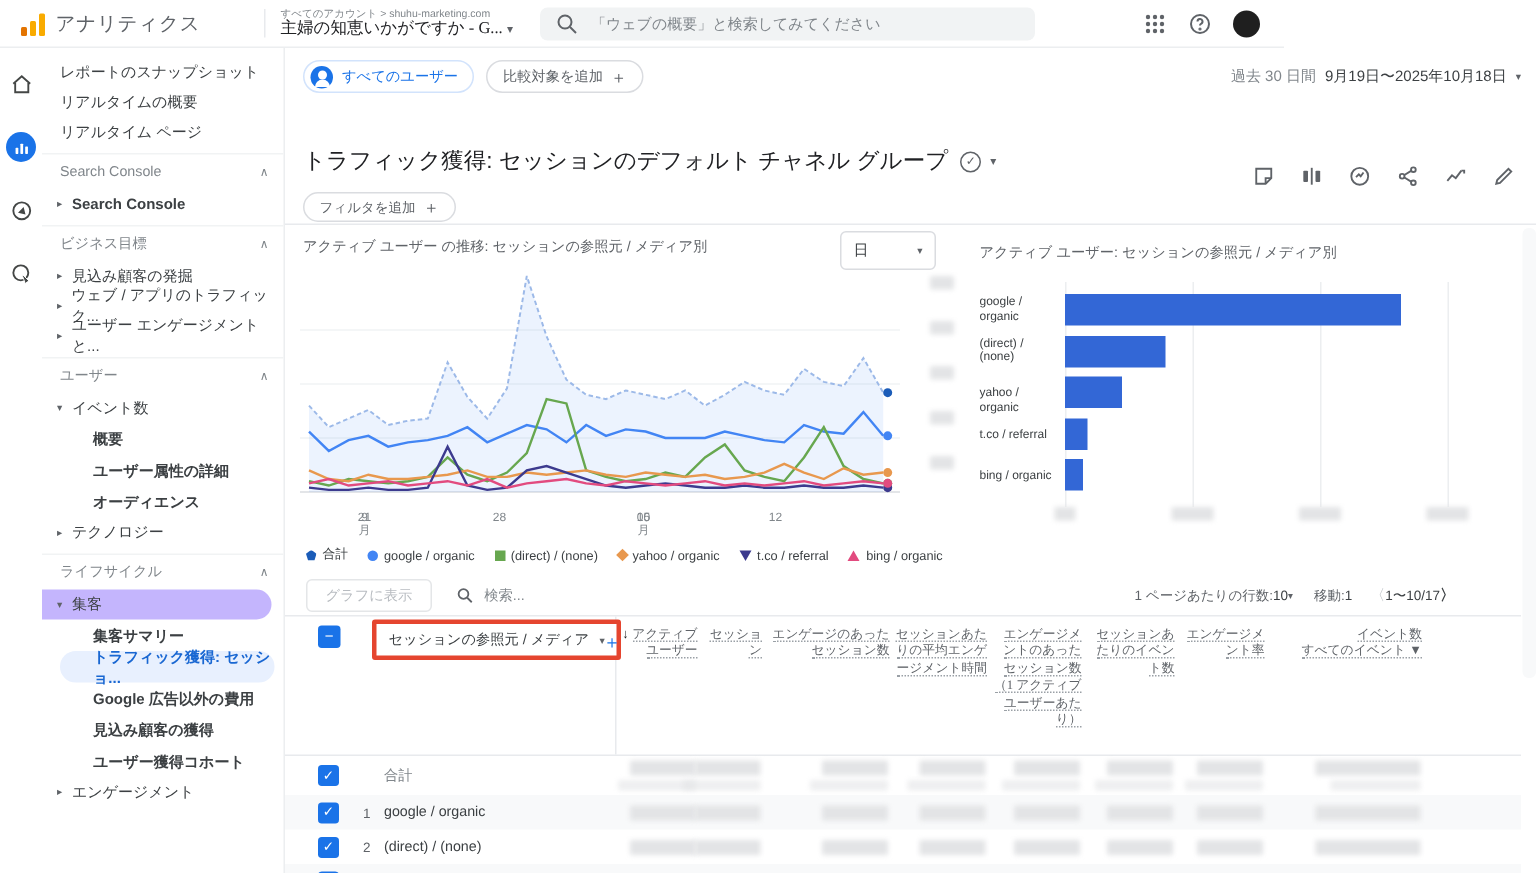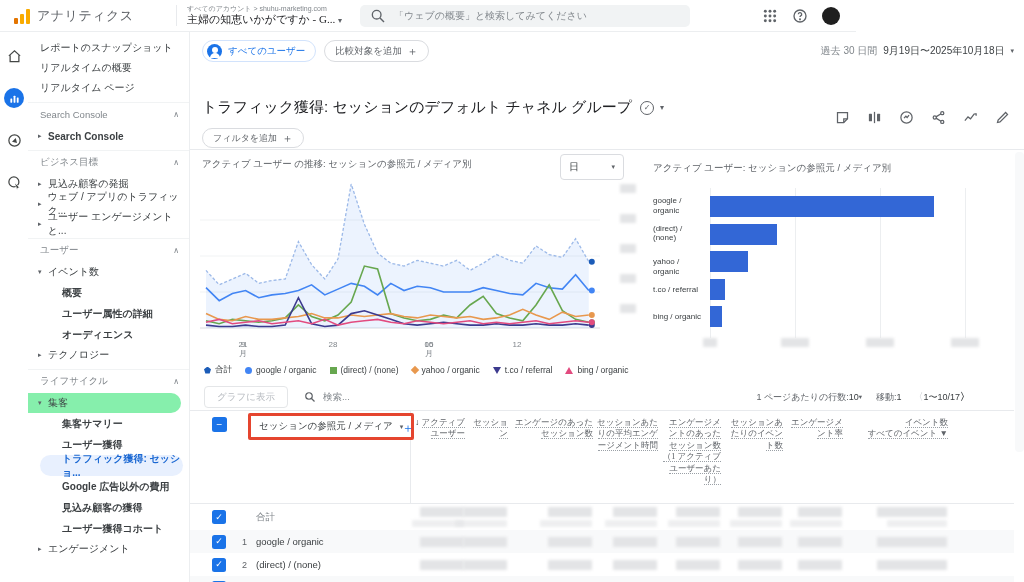--- a/index.html
+++ b/index.html
@@ -37,21 +37,21 @@
   
   .sidebar { position:absolute; top:32px; left:28px; width:162px; bottom:0; background:#fff;
     border-right:1px solid #eceef0; padding-top:6px; font-size:10px; overflow:hidden; z-index:10; }
   .sb-item { height:20px; display:flex; align-items:center; padding-left:12px; color:#3c4043; cursor:pointer; }
   .sb-section { height:24px; display:flex; align-items:center; padding:0 10px 0 12px; color:#80868b;
     font-size:9.5px; margin-top:4px; border-top:1px solid #f1f3f4; }
   .sb-section .up { margin-left:auto; font-size:8px; color:#80868b; }
   .sb-parent { height:20px; display:flex; align-items:center; padding-left:10px; color:#3c4043; }
   .sb-parent .arr { width:10px; font-size:7px; color:#5f6368; }
   .sb-parent.bold span.lbl { font-weight:bold; }
-  .sb-parent.active { background:#86efac; border-radius:0 14px 14px 0; margin-right:8px; }
+  .sb-parent.active { background:#c4b5fd; border-radius:0 14px 14px 0; margin-right:8px; }
   .sb-child { height:21px; display:flex; align-items:center; padding-left:34px; color:#3c4043;font-weight:bold; }
   .sb-child.sel { background:#e8f0fe; color:#1967d2; border-radius:14px; margin:0 6px 0 12px; padding-left:22px; }
   .sb-lib { height:22px; display:flex; align-items:center; gap:8px; padding-left:12px; color:#3c4043; }
 
   
   .main { position:absolute; top:32px; left:190px; width:834px; bottom:0; background:#fff; }
   .controls { position:absolute; top:8px; left:12px; right:10px; display:flex; align-items:center; gap:8px; }
   .chip { display:flex; align-items:center; gap:6px; height:22px; padding:0 10px 0 4px;
     border:1px solid #d2e3fc; background:#fff; border-radius:12px; font-size:9.5px; color:#1a73e8; }
   .chip .dot { width:15px; height:15px; border-radius:50%; background:#1a73e8; position:relative; }
@@ -255,21 +255,20 @@
       </div>
       <div class="sb-section">
         <span>ライフサイクル</span>
         <span class="up">∧</span>
       </div>
       <div class="sb-parent active">
         <span class="arr">▾</span>
         <span class="lbl">集客</span>
       </div>
       <div class="sb-child">集客サマリー</div>
-      <div class="sb-child">ユーザー獲得</div>
       <div class="sb-child sel">トラフィック獲得: セッショ...</div>
       <div class="sb-child">Google 広告以外の費用</div>
       <div class="sb-child">見込み顧客の獲得</div>
       <div class="sb-child">ユーザー獲得コホート</div>
       <div class="sb-parent">
         <span class="arr">▸</span>
         <span class="lbl">エンゲージメント</span>
       </div>
       <div class="sb-lib"></div>
     </aside>

